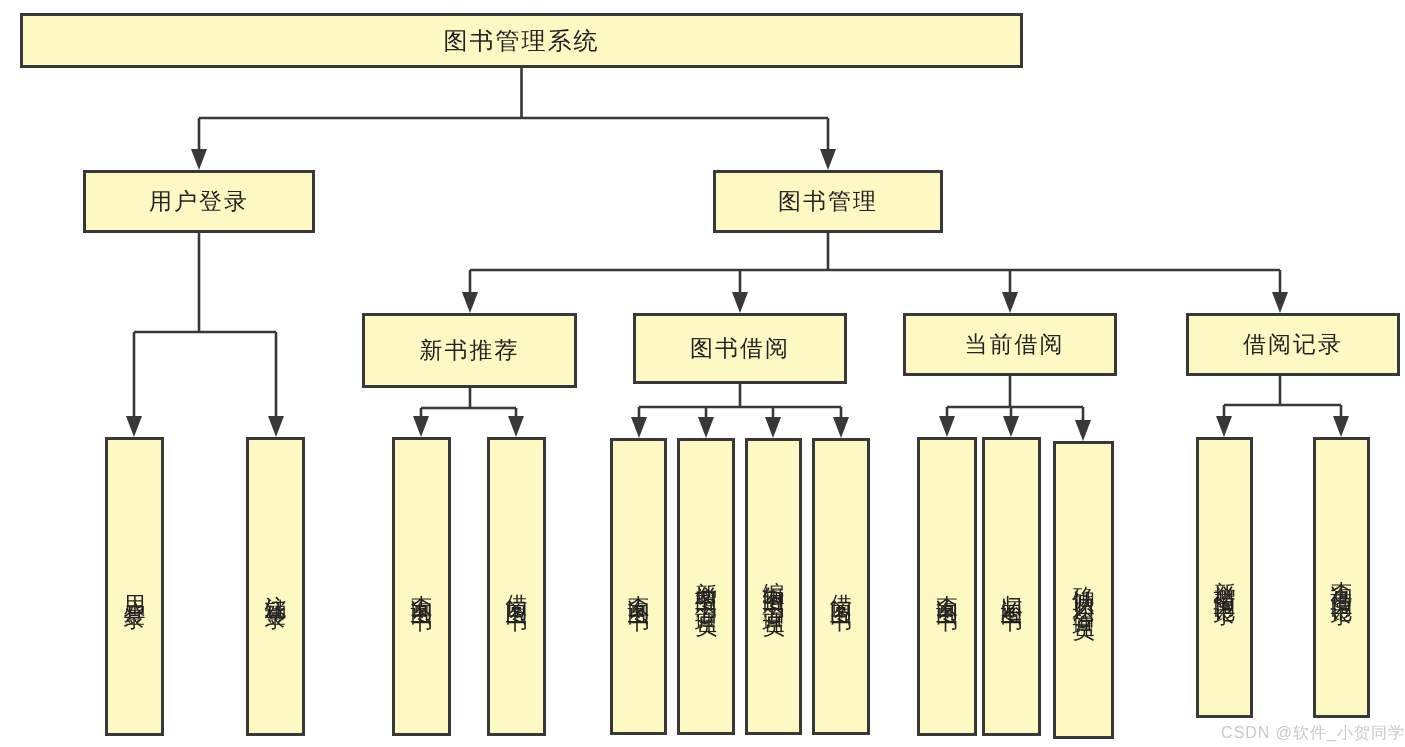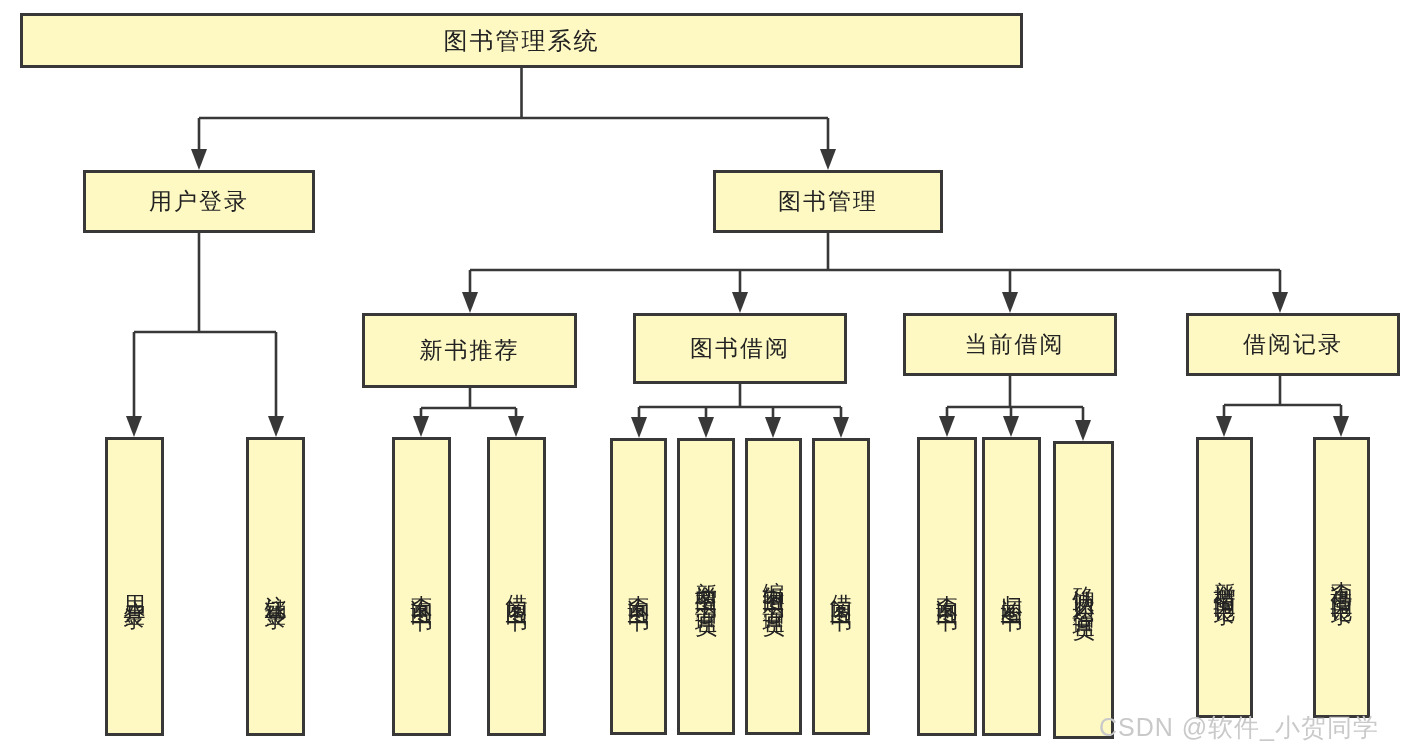--- a/index.html
+++ b/index.html
@@ -53,23 +53,23 @@
   }
   .leaf {
     writing-mode: vertical-lr;
     text-orientation: mixed;
     font-size: 22px;
     letter-spacing: 5px;
     line-height: 1;
   }
   .watermark {
     position: absolute;
-    right: 26px;
+    right: 0;
     bottom: 3px;
-    font-size: 25px;
+    font-size: 16px;
     letter-spacing: 1px;
     color: var(--watermark-color, #c9c9c9);
     z-index: 10;
     white-space: nowrap;
   }
 </style>
 </head>
 <body>
 
 <div class="canvas">

